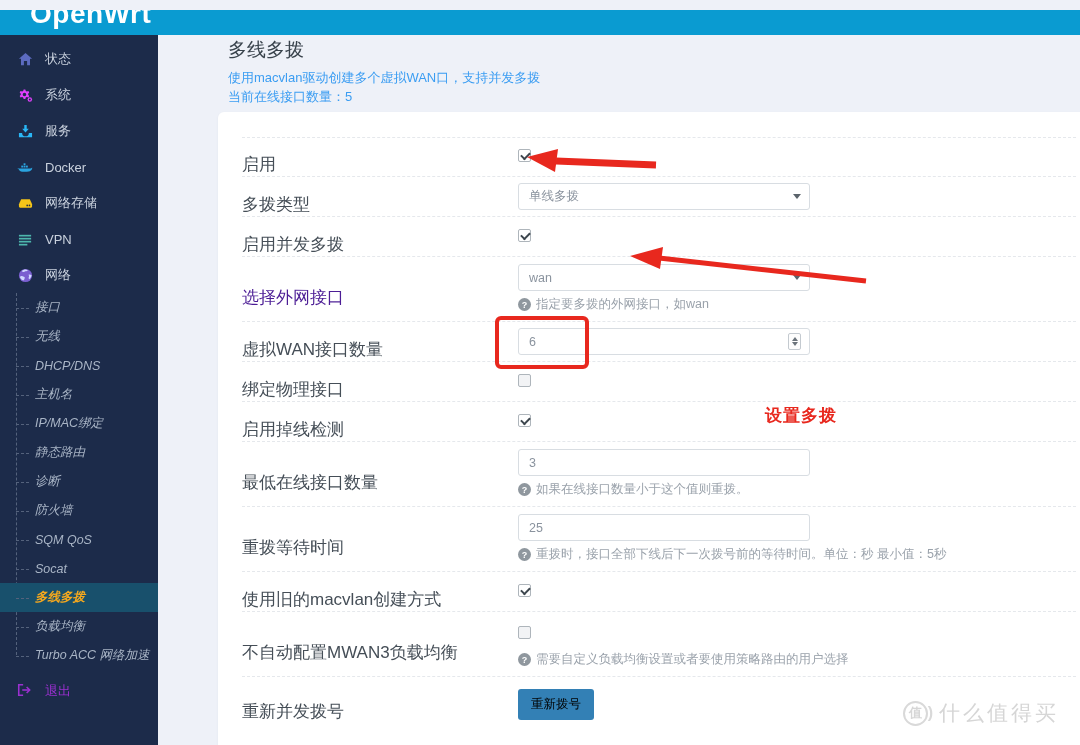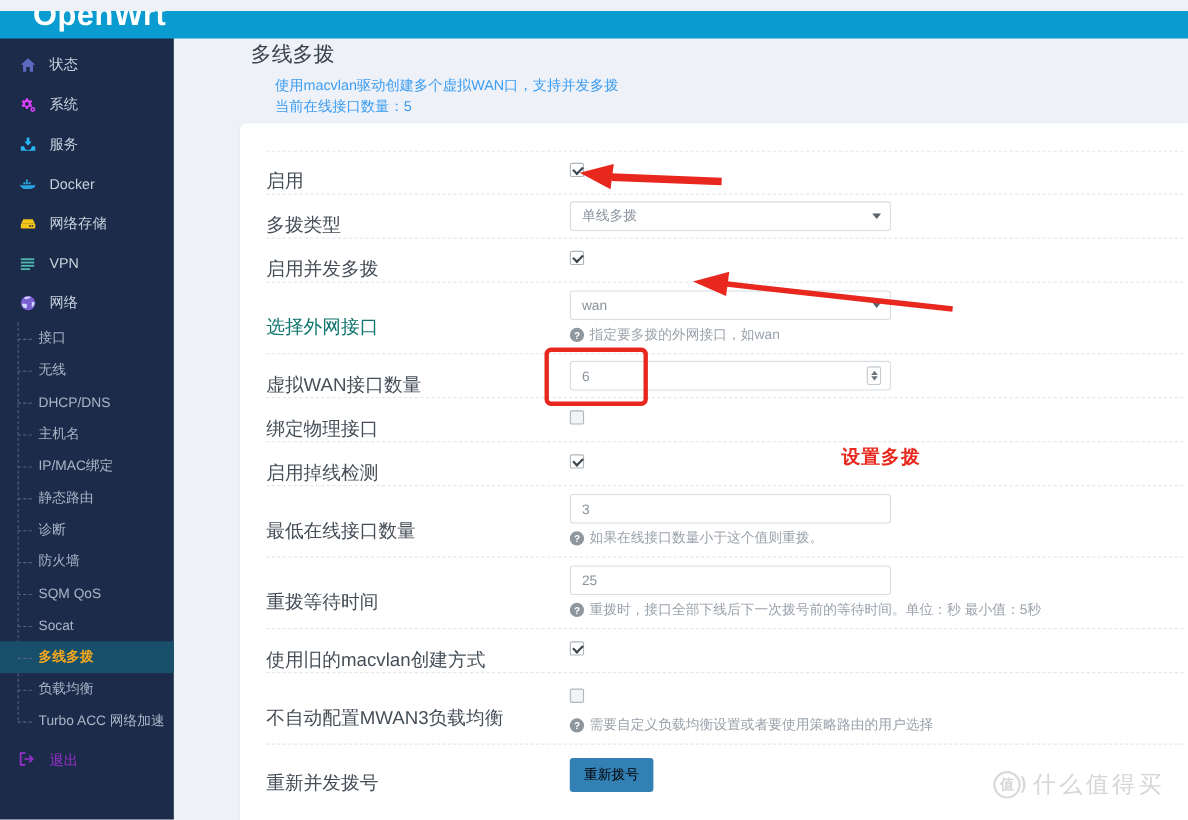--- a/index.html
+++ b/index.html
@@ -13,50 +13,50 @@
     font-size:28px; font-weight:700; letter-spacing:0.5px; }
 
   
   .sidebar { position:absolute; left:0; top:25px; width:158px; height:720px;
     background:#1c2b4a; z-index:4; }
   .nav-main { padding-top:16px; }
   .nav-item { height:36px; display:flex; align-items:center; padding-left:17px;
     color:#c9d1dd; font-size:13px; cursor:pointer; }
   .nav-item .ic { width:16px; height:16px; margin-right:12px; display:flex;
     align-items:center; justify-content:center; }
-  .subtree { position:relative; }
+  .subtree { position:relative;font-style:italic; }
   .subtree::before { content:""; position:absolute; left:16px; top:0;
     height:calc(100% - 15px); border-left:1px dashed #54627c; }
   .sub-item { position:relative; height:29px; display:flex; align-items:center;
     padding-left:35px; color:#a9b5c6; font-size:12.5px; cursor:pointer; }
   .sub-item::before { content:""; position:absolute; left:16px; top:50%;
     width:13px; border-top:1px dashed #54627c; }
   .sub-item.active { background:#18506c; color:#f5a81e; font-weight:700; }
   .logout { margin-top:6px; height:30px; display:flex; align-items:center;
     padding-left:17px; color:#9b30d0; font-size:13px; cursor:pointer; }
   .logout .ic { width:16px; height:16px; margin-right:12px; }
 
   
   .content { position:absolute; left:194px; top:25px; width:886px; height:720px; }
   .pg-header { padding:13px 0 0 34px; }
   .pg-title { font-size:19px; color:#39434c; line-height:24px; }
-  .pg-sub { color:#3b9df2; font-size:13px; line-height:19px;margin-left:22px; }
+  .pg-sub { color:#3b9df2; font-size:13px; line-height:19px; }
   .pg-sub.first { margin-top:6px; }
 
   .card { margin:6px 0 0 24px; background:#ffffff; border-radius:6px 0 0 0;
     padding:25px 4px 60px 24px; min-height:640px;
     box-shadow:0 1px 3px rgba(40,50,80,.05); }
 
   .frow { display:flex; align-items:center; min-height:40px;
     border-bottom:1px dashed #e5e8ec; }
   .frow.first { border-top:1px dashed #e5e8ec; }
   .frow.tall { align-items:flex-start; padding:7px 0 8px 0; }
   .flabel { width:276px; text-align:left; font-size:17px; color:#454e57;
     flex:none; padding-right:10px;margin-top:15px; }
-  .flabel.muted { color:#0f766e; }
+  .flabel.muted { color:#4c1d95; }
   .fctl { flex:1; }
   .frow.tall .flabel { padding-top:7px; }
 
   .field { width:292px; height:27px; border:1px solid #d8dde2; border-radius:3px;
     background:#fff; display:flex; align-items:center; padding:0 8px 0 10px;
     font-size:12.5px; color:#8a939e; }
   .field .val { flex:1; }
   .caret { width:0; height:0; border-left:4px solid transparent;
     border-right:4px solid transparent; border-top:5px solid #5b636b; }
   .stepper { width:13px; height:17px; border:1px solid #c4cad0; border-radius:2px;

